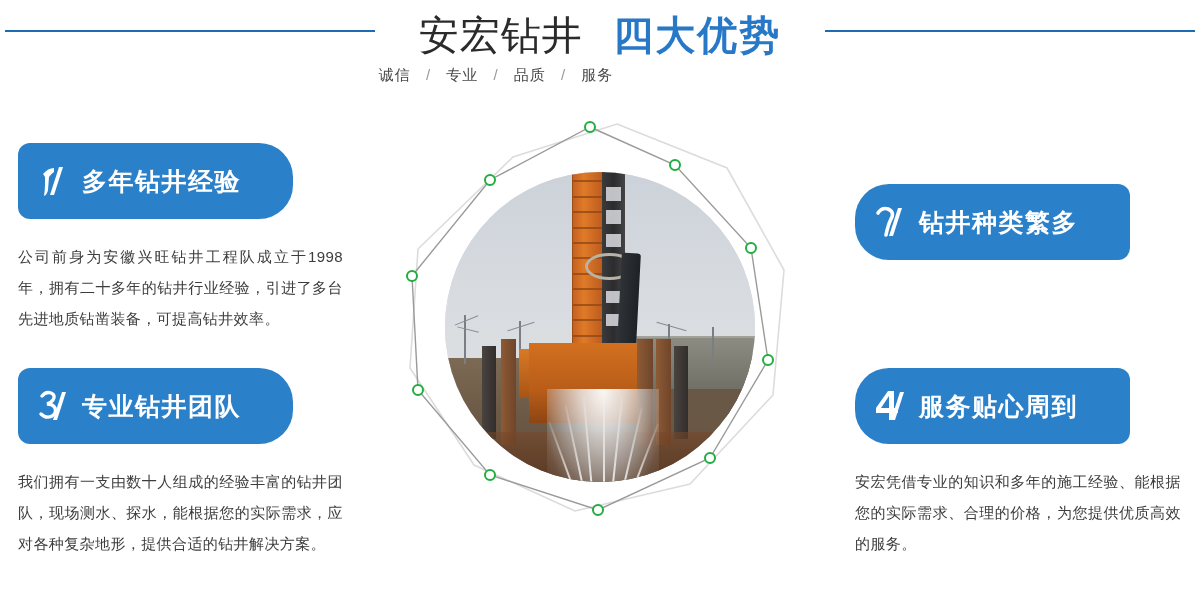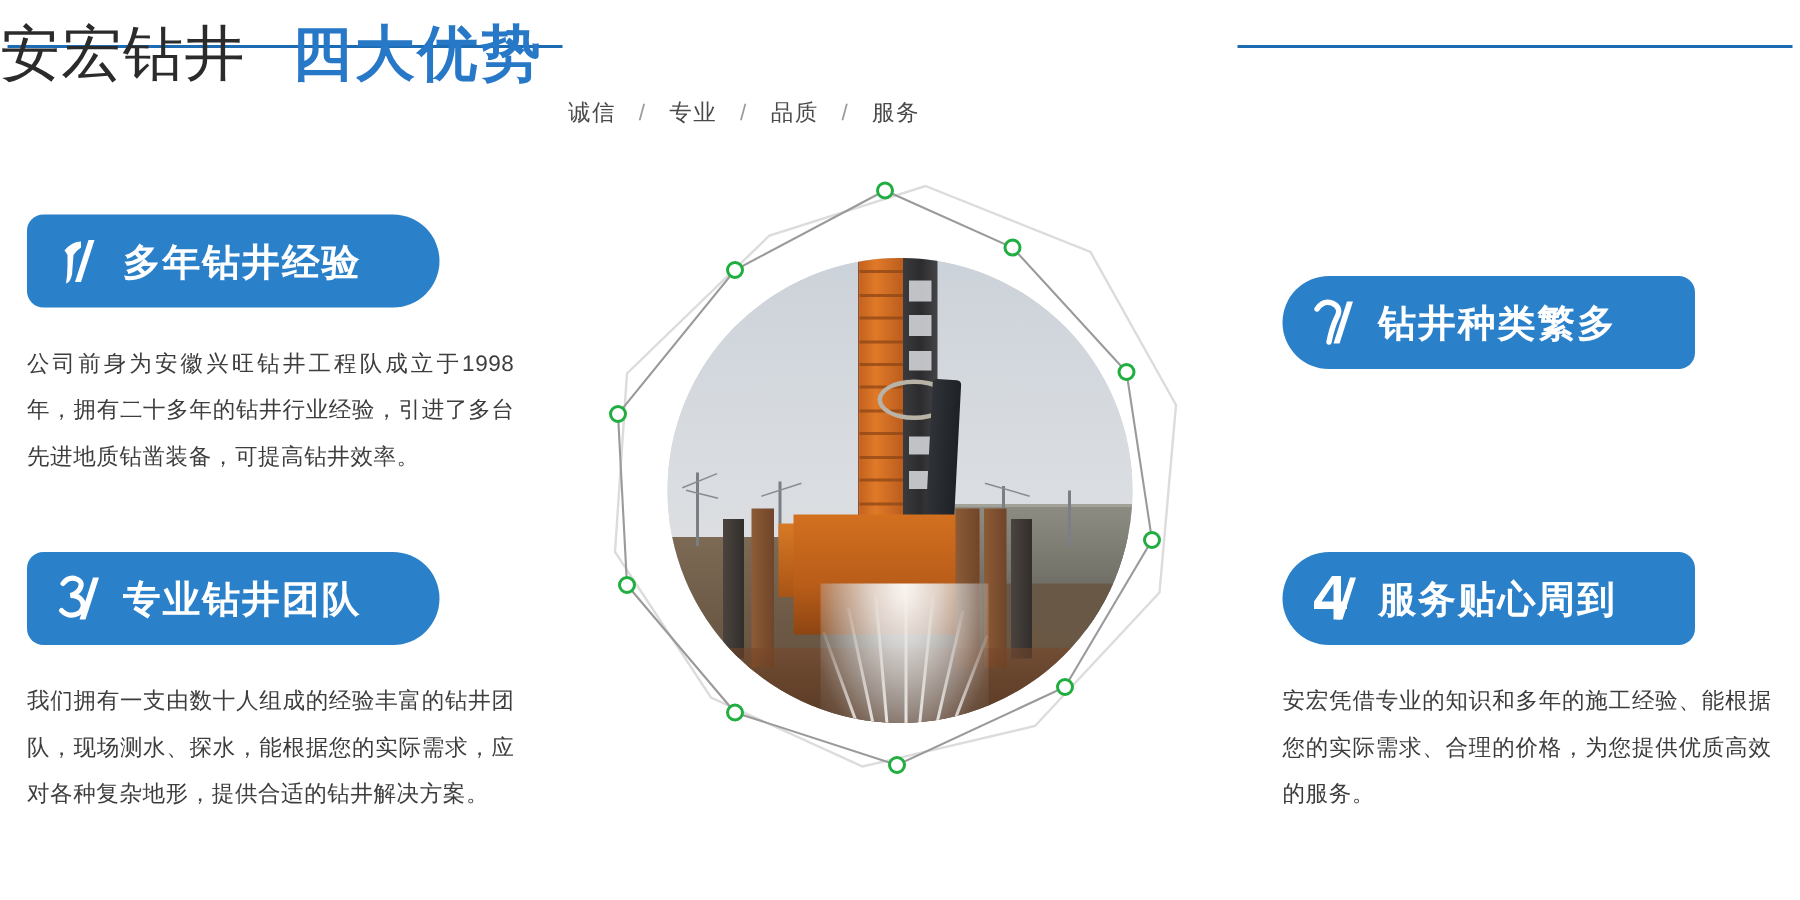--- a/index.html
+++ b/index.html
@@ -13,21 +13,21 @@
 
   
   #header { position:absolute; left:0; top:0; width:1200px; height:110px; }
 
   .rule { position:absolute; top:30px; height:2px; background:#1d6cb3; }
   #rule-left  { left:5px;  width:370px; }
   #rule-right { left:825px; width:370px; }
 
   #title-row {
     position:absolute; left:0; top:8px; width:1200px;
-    white-space:nowrap;
+    text-align:center; white-space:nowrap;
   }
   .title-main, .title-accent {
     font-size:40px; font-weight:400; letter-spacing:1px;
     display:inline-block; vertical-align:middle;
   }
   .title-main   { color:#2b2b2b; }
   .title-accent { color:#2878c8; font-weight:700; margin-left:26px; letter-spacing:2px; }
 
   #subtitle {
     position:absolute; left:0; top:66px; width:992px;
@@ -38,21 +38,21 @@
   #subtitle .word { margin:0 1px; }
 
   
   .block { position:absolute; width:345px; }
   #block-1 { left:18px;  top:143px; }
   #block-3 { left:18px;  top:368px; }
   #block-2 { left:855px; top:159px;margin-top:25px; }
   #block-4 { left:855px; top:368px; }
 
   .badge {
-    position:relative; height:62px;
+    position:relative; height:76px;
     background:#2b80ca;
     display:flex; align-items:center;
     padding:0 18px 0 14px;
     width:275px;
   }
   .badge.left  { border-radius:12px 34px 34px 12px; margin-left:0; }
   .badge.right { border-radius:34px 12px 12px 34px; margin-left:0; }
 
   .badge-num {
     position:relative; width:46px; height:46px; flex:0 0 46px;

